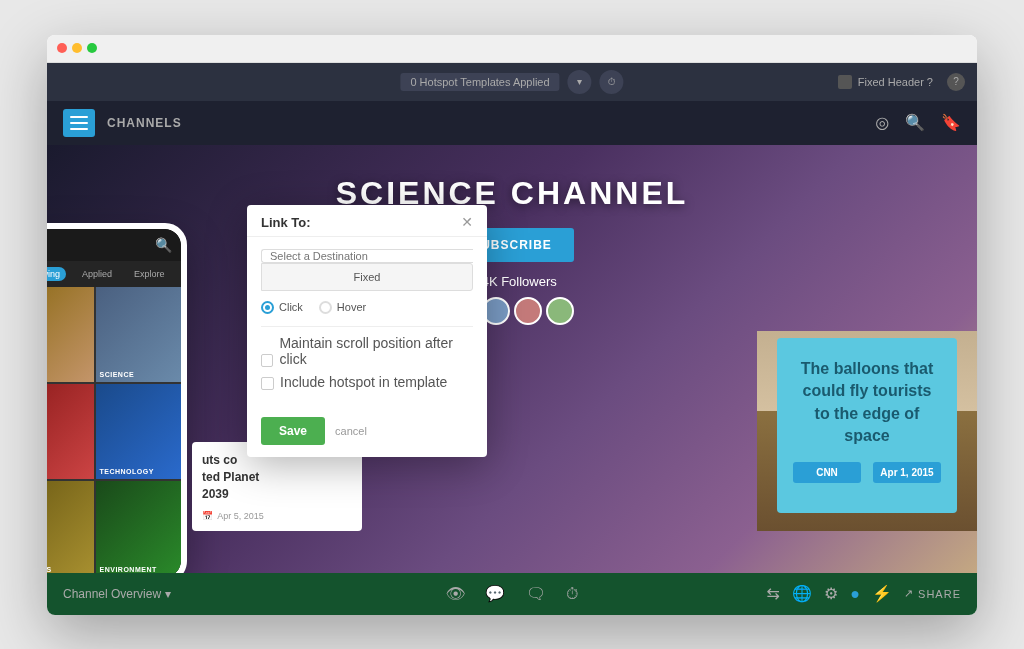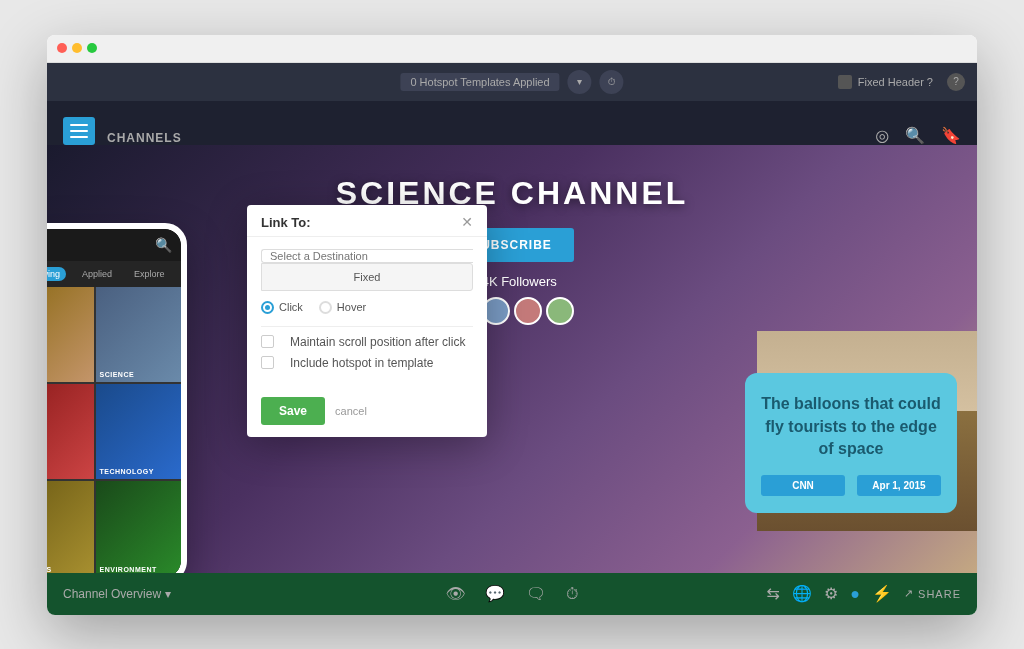--- a/index.html
+++ b/index.html
@@ -120,21 +120,21 @@
       align-items: center;
       justify-content: center;
       margin-left: 8px;
     }
 
     
     .app-nav {
       background: #1e2130;
       height: 44px;
       display: flex;
-      align-items: flex-end;
+      align-items: center;
       padding: 0 16px;
       flex-shrink: 0;
     }
 
     .nav-menu-btn {
       background: #2a9fd6;
       width: 32px;
       height: 28px;
       border-radius: 3px;
       display: flex;
@@ -293,24 +293,24 @@
       align-items: center;
       gap: 4px;
       letter-spacing: 1px;
     }
 
     
     .card-overlay {
       position: absolute;
       bottom: 60px;
       right: 20px;
-      width: 212px;
+      width: 180px;
       background: #5bc8e0;
-      border-radius: 12px;
-      padding: 20px 16px 17px;
+      border-radius: 4px;
+      padding: 20px 16px 30px;
       display: flex;
       flex-direction: column;
       align-items: center;
     }
 
     .card-title {
       color: #1a5a6e;
       font-size: 16px;
       font-weight: 700;
       text-align: center;
@@ -573,24 +573,24 @@
     }
 
     .divider {
       height: 1px;
       background: #eee;
       margin: 8px 0;
     }
 
     .checkbox-row {
       display: flex;
-      align-items: flex-start;
-      gap: 16px;
+      align-items: flex-end;
+      gap: 6px;
       margin-bottom: 7px;
-      font-size: 12px;
+      font-size: 14px;
       color: #555;
       cursor: pointer;
     }
 
     .checkbox-box {
       width: 13px;
       height: 13px;
       border: 1px solid #ccc;
       border-radius: 2px;
       background: white;
@@ -735,20 +735,27 @@
           <div class="phone-grid-item finances">
             <span class="phone-item-label">FINANCES</span>
           </div>
           <div class="phone-grid-item environment">
             <span class="phone-item-label">ENVIRONMENT</span>
           </div>
         </div>
       </div>
     </div>
 
+    <div class="article-strip">
+      <div class="article-text">uts co<br>ted Planet<br>2039</div>
+      <div class="article-date">
+        <span>📅</span>
+        <span>Apr 5, 2015</span>
+      </div>
+    </div>
 
     <div class="modal-overlay">
       <div class="modal-dialog">
         <div class="modal-header">
           <span class="modal-title">Link To:</span>
           <span class="modal-close">✕</span>
         </div>
         <div class="modal-body">
           <div class="destination-input-row">
             <input class="destination-input" type="text" placeholder="Select a Destination" style="">

